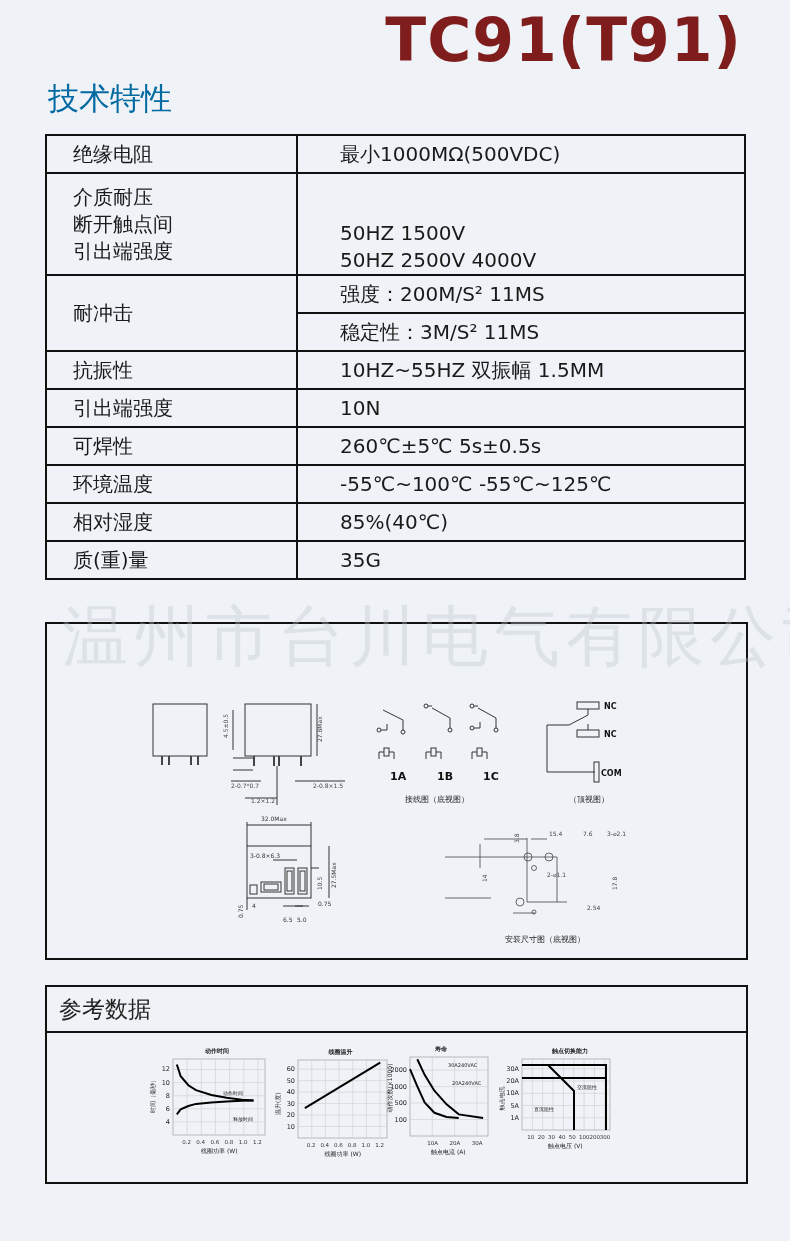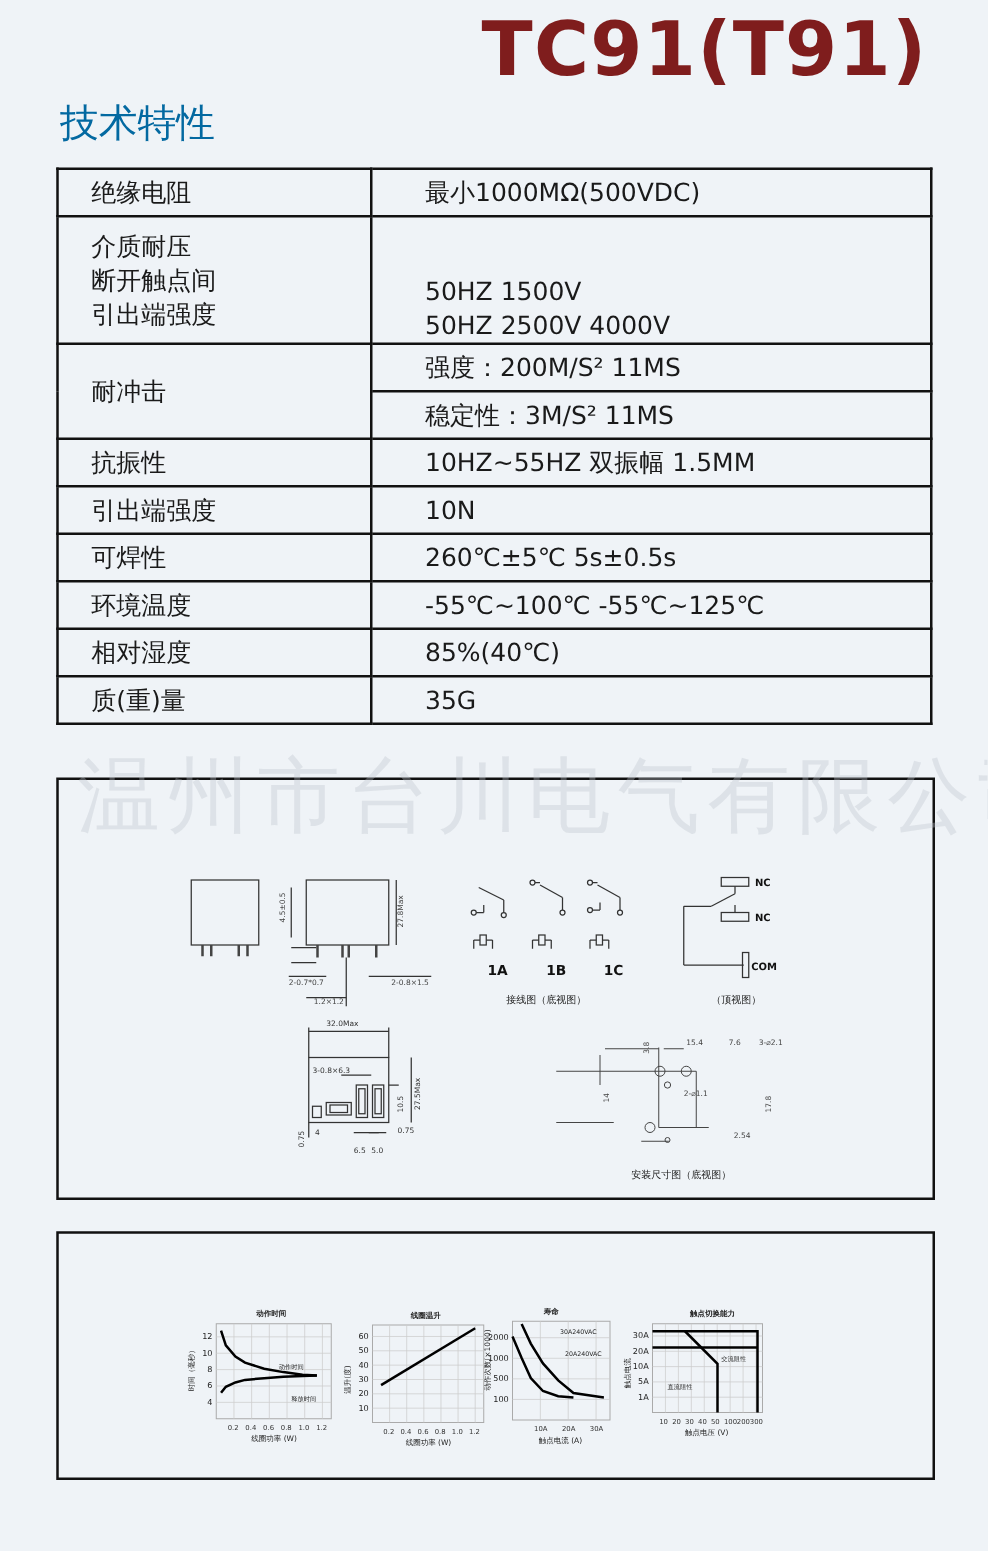--- a/index.html
+++ b/index.html
@@ -240,20 +240,23 @@
       <text x="440" y="212" transform="rotate(-90 440 212)">14</text>
       <text x="500" y="207">2-⌀1.1</text>
       <text x="570" y="220" transform="rotate(-90 570 220)">17.8</text>
       <text x="540" y="240">2.54</text>
     </g>
     <text x="458" y="272" font-size="8" fill="#222">安装尺寸图（底视图）</text>
   </svg>
 </div>
 
 <div class="box" style="top:985px;height:195px;">
+  <div class="box-head">
+    <span class="ttl">参考数据</span>
+  </div>
   <svg class="svgwrap" style="left:0;top:46px;" width="699" height="149" viewBox="0 0 699 149" id="charts">
       <rect x="126" y="26" width="92" height="76" fill="none" stroke="#aaa" stroke-width="0.8"></rect>
       <line x1="140.15384615384616" y1="26" x2="140.15384615384616" y2="102" stroke="#ccc" stroke-width="0.6"></line>
       <text x="135.15384615384616" y="111" font-size="5.5" fill="#333">0.2</text>
       <line x1="154.30769230769232" y1="26" x2="154.30769230769232" y2="102" stroke="#ccc" stroke-width="0.6"></line>
       <text x="149.30769230769232" y="111" font-size="5.5" fill="#333">0.4</text>
       <line x1="168.46153846153845" y1="26" x2="168.46153846153845" y2="102" stroke="#ccc" stroke-width="0.6"></line>
       <text x="163.46153846153845" y="111" font-size="5.5" fill="#333">0.6</text>
       <line x1="182.6153846153846" y1="26" x2="182.6153846153846" y2="102" stroke="#ccc" stroke-width="0.6"></line>
       <text x="177.6153846153846" y="111" font-size="5.5" fill="#333">0.8</text>

